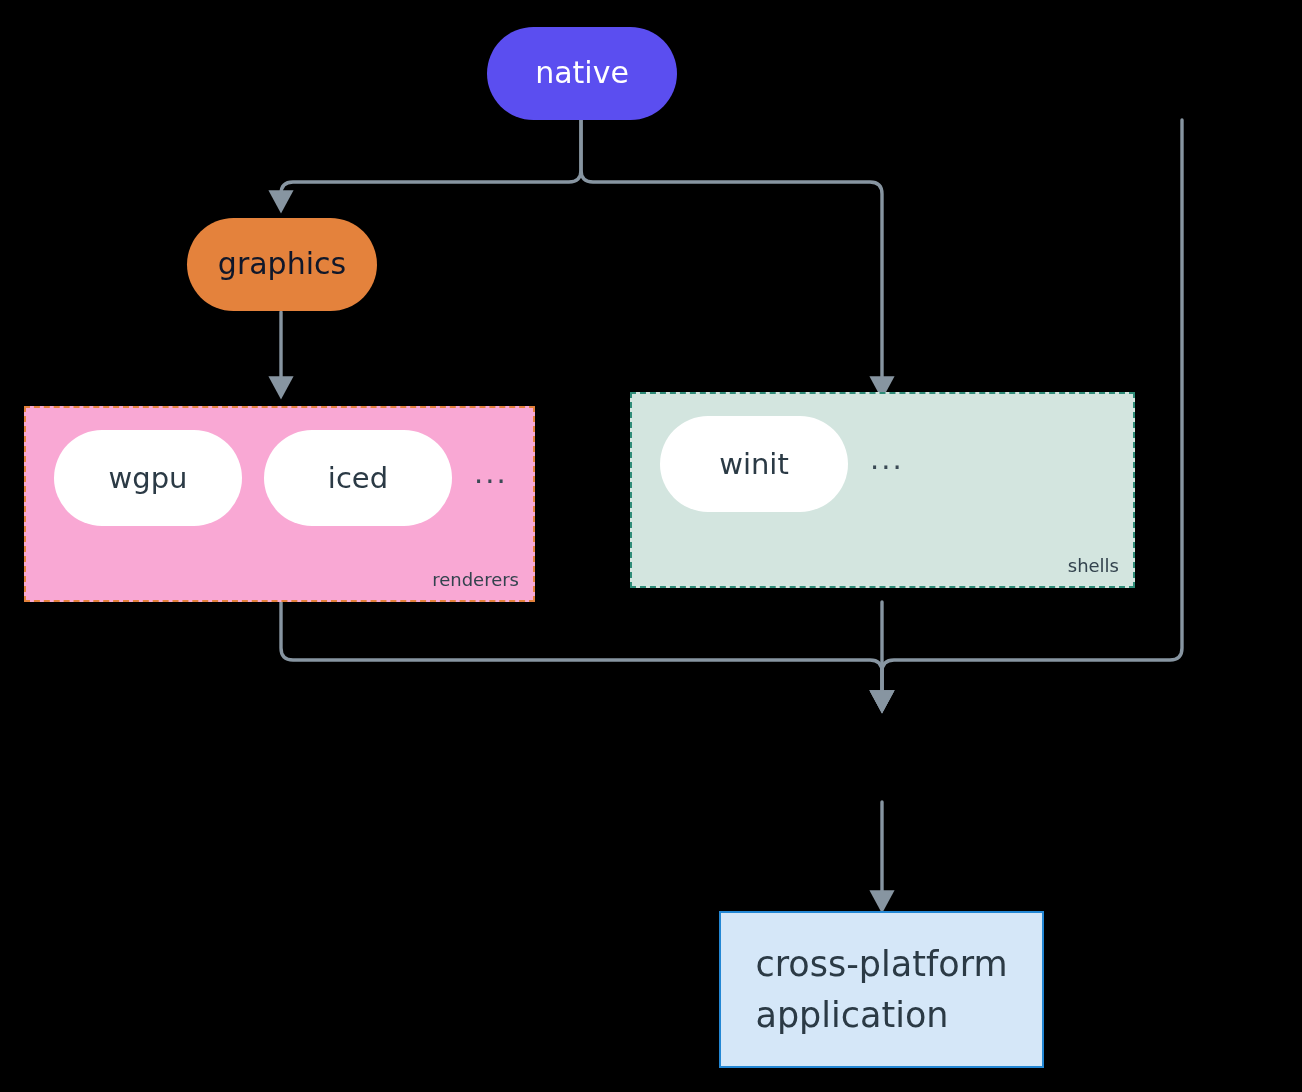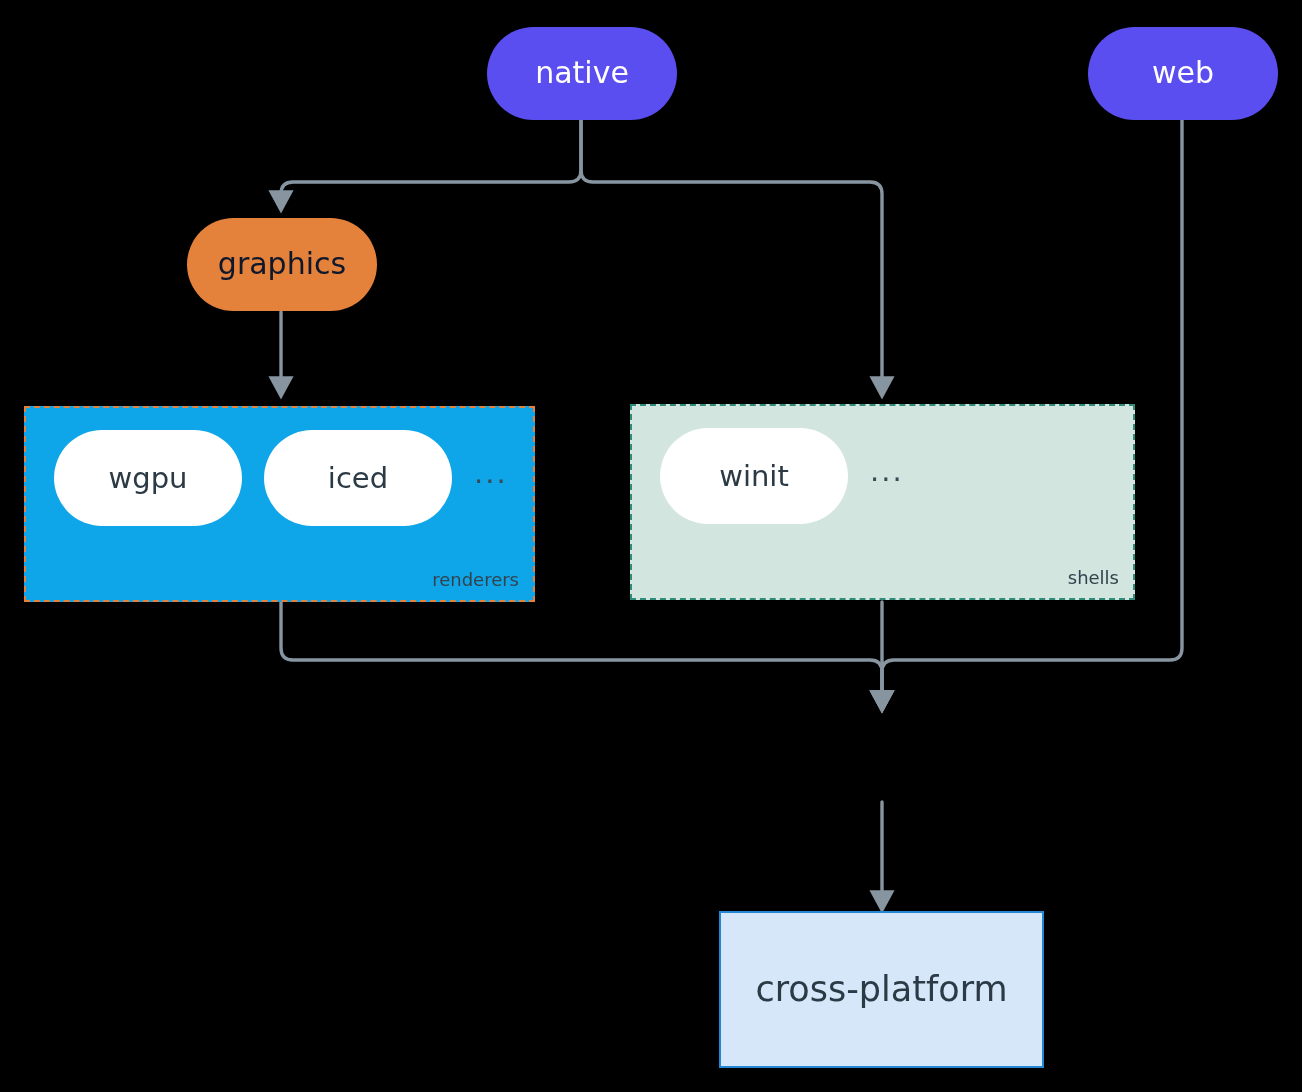--- a/index.html
+++ b/index.html
@@ -144,54 +144,52 @@
       <path d="M 1182 120 L 1182 648 Q 1182 660 1170 660 L 894 660 Q 882 660 882 672 L 882 706" marker-end="url(#arrowhead)"></path>
 
       <path d="M 882 802 L 882 906" marker-end="url(#arrowhead)"></path>
     </g>
   </svg>
 
   <div class="node pill entry-node" style="left:487px; top:27px; width:190px; height:93px; background:#5B4EF0;">
     <span class="node-label">native</span>
   </div>
 
-  <div class="node pill entry-node" style="left:1088px; top:27px; width:190px; height:93px; background:#5B4EF0;">
-    <span class="node-label">web</span>
-  </div>
 
   <div class="node pill graphics-node" style="left:187px; top:218px; width:190px; height:93px; background:#E4823C;">
     <span class="node-label">graphics</span>
   </div>
 
   <div class="cluster" style="left:24px; top:406px; width:511px; height:196px;
-              background:#0ea5e9; border-color:#E4823C;">
+              background:#f9a8d4; border-color:#E4823C;">
     <div class="cluster-items">
       <div class="leaf-pill">
         <span>wgpu</span>
       </div>
       <div class="leaf-pill">
         <span>iced</span>
       </div>
       <div class="ellipsis">...</div>
     </div>
     <div class="cluster-title">renderers</div>
   </div>
 
-  <div class="cluster" style="left:630px; top:404px; width:505px; height:196px;
+  <div class="cluster" style="left:630px; top:392px; width:505px; height:196px;
               background:#D3E5DF; border-color:#2E8C78;">
     <div class="cluster-items">
       <div class="leaf-pill">
         <span>winit</span>
       </div>
       <div class="ellipsis">...</div>
     </div>
     <div class="cluster-title">shells</div>
   </div>
 
 
   <div class="output-box" style="left:719px; top:911px; width:325px; height:157px;
               background:#D5E7F8; border-color:#2387D4;">
     <div>
       <span class="node-label">cross-platform</span>
+      <span class="node-label">application</span>
     </div>
   </div>
 
 </div>
 
 </body></html>

